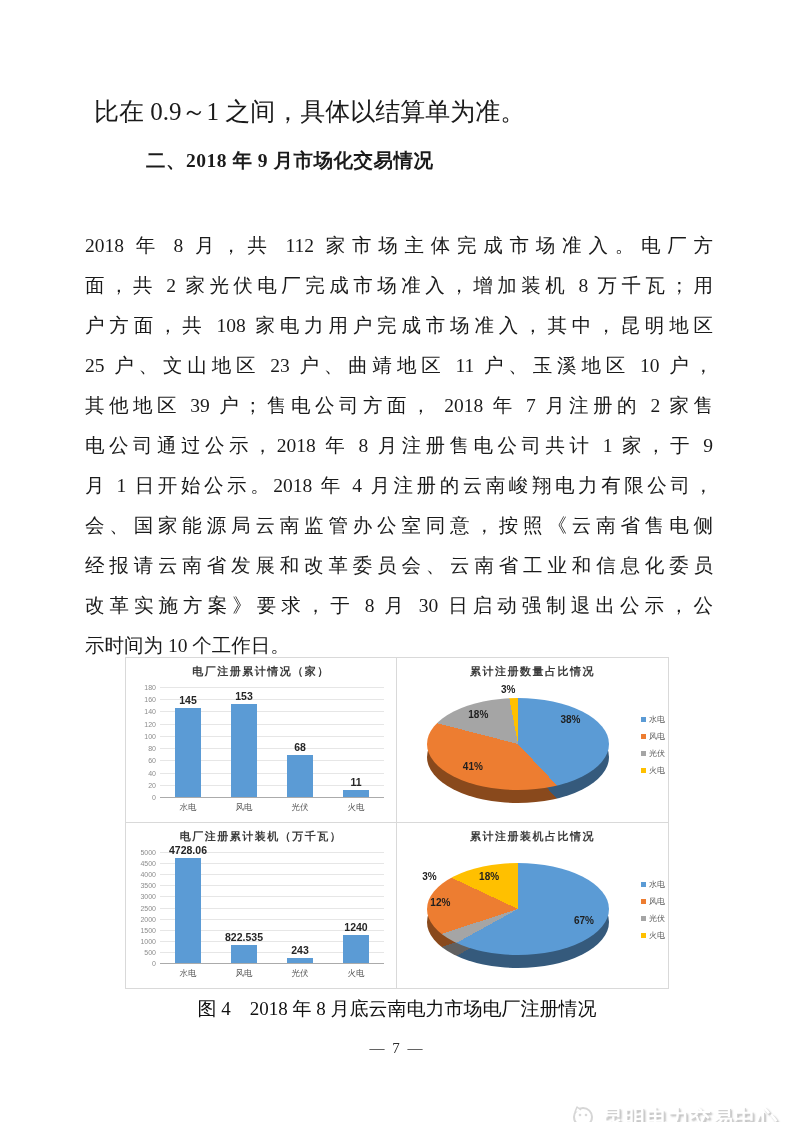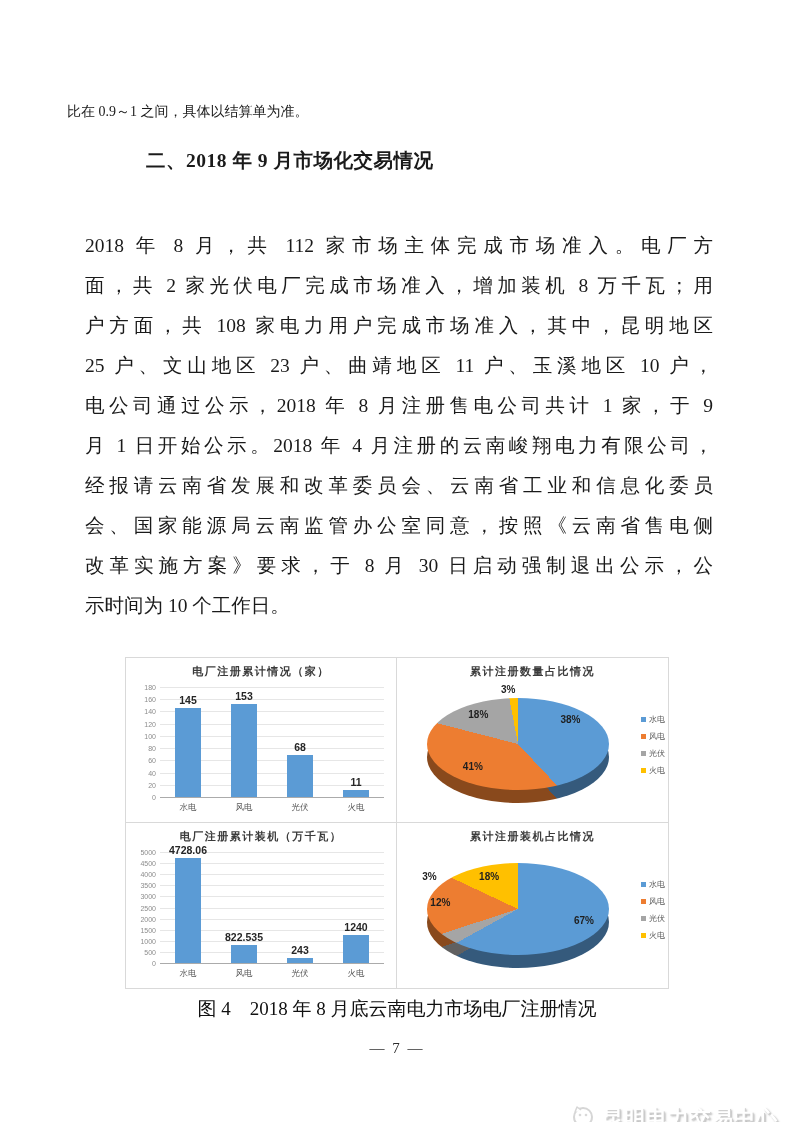--- a/index.html
+++ b/index.html
@@ -1,20 +1,20 @@
 <!DOCTYPE html>
 <html><head>
 <meta charset="utf-8">
 <style>
   html,body{margin:0;padding:0;background:#fff;}
   .page{position:relative;width:794px;height:1122px;background:#ffffff;margin:0 auto;
         font-family:"Liberation Serif","DejaVu Serif",serif;color:#1a1a1a;overflow:hidden;}
 
   
-  .cont-line{position:absolute;left:67px;top:98px;width:628px;font-size:14px;line-height:28px;}
+  .cont-line{position:absolute;left:94px;top:98px;width:628px;font-size:25px;line-height:28px;}
   .h-section{position:absolute;left:146px;top:147px;font-size:19.5px;font-weight:700;letter-spacing:.5px;}
   .h-sub{position:absolute;left:140px;top:190px;font-size:19.5px;font-weight:700;letter-spacing:.5px;}
   .para{position:absolute;left:85px;top:226px;width:628px;}
   .para-line{height:40px;line-height:40px;font-size:19.5px;white-space:nowrap;
              text-align:justify;text-align-last:justify;}
   .para-line.last{text-align-last:auto;}
 
   
   .figure{position:absolute;left:125px;top:657px;width:542px;height:330px;
           display:grid;grid-template-columns:1fr 1fr;grid-template-rows:1fr 1fr;
@@ -66,24 +66,25 @@
   <div class="cont-line">比在 0.9～1 之间，具体以结算单为准。</div>
 
   <div class="h-section">二、2018 年 9 月市场化交易情况</div>
 
 
   <div class="para">
       <div class="para-line">2018 年 8 月，共 112 家市场主体完成市场准入。电厂方</div>
       <div class="para-line">面，共 2 家光伏电厂完成市场准入，增加装机 8 万千瓦；用</div>
       <div class="para-line">户方面，共 108 家电力用户完成市场准入，其中，昆明地区</div>
       <div class="para-line">25 户、文山地区 23 户、曲靖地区 11 户、玉溪地区 10 户，</div>
+      <div class="para-line">其他地区 39 户；售电公司方面， 2018 年 7 月注册的 2 家售</div>
       <div class="para-line">电公司通过公示，2018 年 8 月注册售电公司共计 1 家，于 9</div>
       <div class="para-line">月 1 日开始公示。2018 年 4 月注册的云南峻翔电力有限公司，</div>
+      <div class="para-line">会、国家能源局云南监管办公室同意，按照《云南省售电侧</div>
       <div class="para-line">经报请云南省发展和改革委员会、云南省工业和信息化委员</div>
-      <div class="para-line">会、国家能源局云南监管办公室同意，按照《云南省售电侧</div>
       <div class="para-line">改革实施方案》要求，于 8 月 30 日启动强制退出公示，公</div>
       <div class="para-line last">示时间为 10 个工作日。</div>
     </div>
 
   <div class="figure">
     <div class="chart-panel">
         <div class="c-title">电厂注册累计情况（家）</div>
         <div class="plot">
           <div class="gridline axisline" style="top: 100%;"></div>
           <div class="ytick" style="top: 100%;">0</div>

